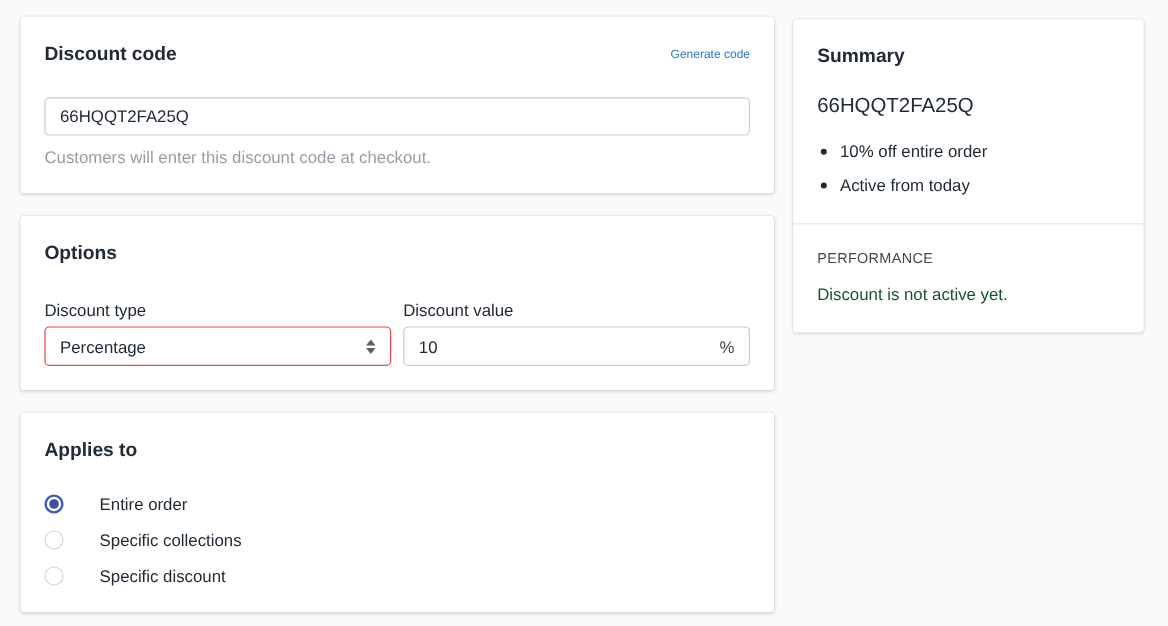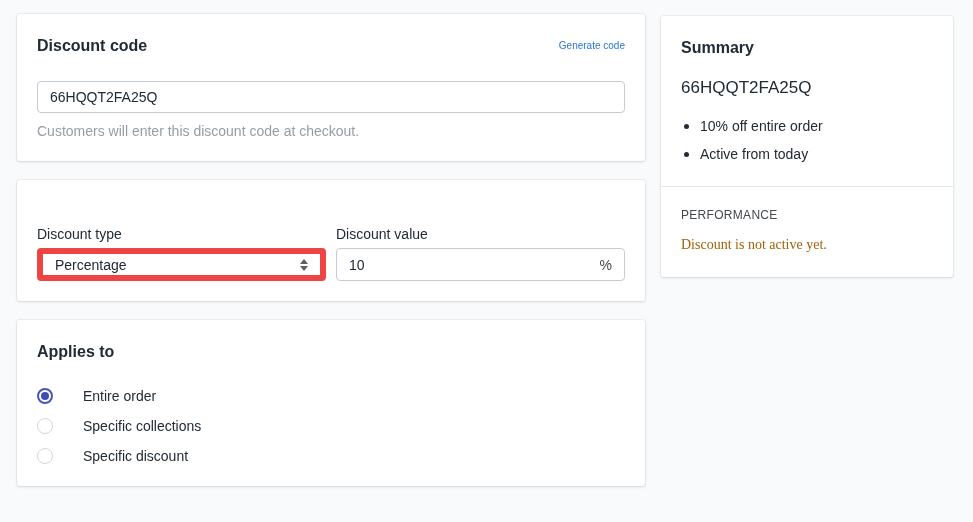--- a/index.html
+++ b/index.html
@@ -81,21 +81,21 @@
   .field { flex: 1; }
   .field-label {
     font-size: 14px;
     line-height: 20px;
     color: #212b36;
     display: block;
   }
   .select-box {
     margin-top: 4px;
     height: 33px;
-    border: 6px solid #ef4444;
+    border: 1px solid #ef4444;
     border-radius: 4px;
     background: #ffffff;
     display: flex;
     align-items: center;
     justify-content: space-between;
     padding: 0 12px;
     font-size: 14px;
     color: #212b36;
     cursor: pointer;
   }
@@ -196,22 +196,21 @@
   .section-heading {
     font-size: 12px;
     font-weight: 400;
     letter-spacing: 0.3px;
     color: #42474c;
   }
   .subdued-note {
     margin-top: 13px;
     font-size: 14px;
     line-height: 20px;
-    color: #a16207;
-    font-family: Liberation Serif, serif;
+    color: #14532d;
   }
 </style>
 </head>
 <body>
 
 <div class="layout">
 
   <div class="main-col">
 
     <div class="card">
@@ -222,20 +221,21 @@
         </div>
         <div class="text-input-wrap">
           <input class="text-input" type="text" value="66HQQT2FA25Q" style="">
         </div>
         <p class="help-text">Customers will enter this discount code at checkout.</p>
       </div>
     </div>
 
     <div class="card">
       <div class="card-section">
+        <h2 class="card-title">Options</h2>
         <div class="field-grid">
           <div class="field">
             <label class="field-label">Discount type</label>
             <div class="select-box">
               <span>Percentage</span>
               <span class="stepper-icon">
                 <span class="tri-up"></span>
                   <span class="tri-down"></span>
               </span>
             </div>

